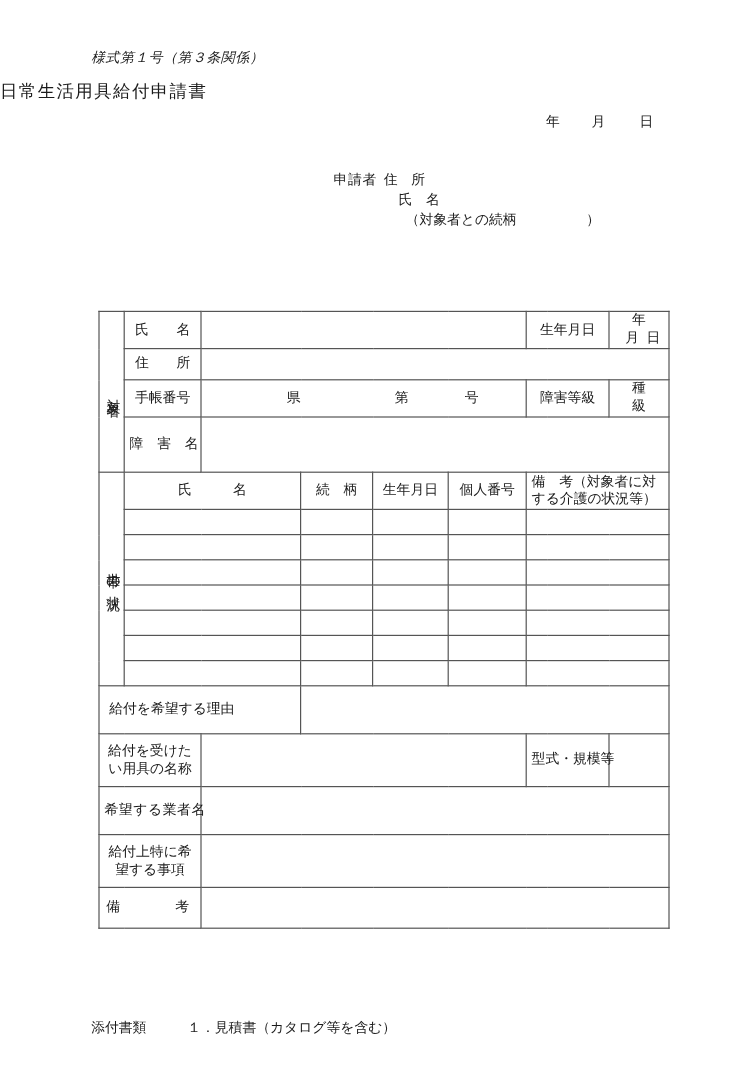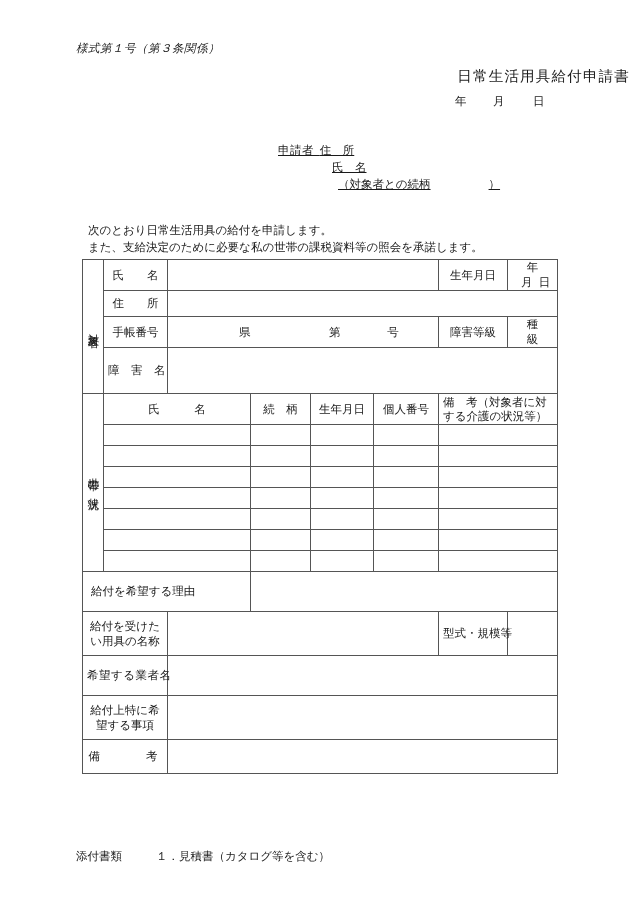--- a/index.html
+++ b/index.html
@@ -30,21 +30,21 @@
     font-size: 11.5px;
     letter-spacing: 0.5px;
     white-space: nowrap;
     font-style: italic;
   }
   .doc-title {
     position: absolute;
     left: 0;
     top: 67px;
     width: 630px;
-    text-align: right;
+    text-align: left;
     font-size: 14.5px;
     letter-spacing: 1.2px;
   }
   .date-line {
     position: absolute;
     left: 455px;
     top: 94px;
     font-size: 11.5px;
     white-space: nowrap;
   }
@@ -63,21 +63,21 @@
   .addressee .sama { margin-left: 28px; }
 
   
   .applicant {
     position: absolute;
     left: 278px;
     top: 142px;
     font-size: 11.5px;
     line-height: 17px;
   }
-  .applicant .row { white-space: nowrap; text-decoration: underline; }
+  .applicant .row { white-space: nowrap; }
   .applicant .lbl-a { letter-spacing: 0.5px; }
   .applicant .indent { display: inline-block; width: 54px; }
   .applicant .rel {
     margin-left: 60px;
     white-space: nowrap;
   }
   .applicant .rel .gap { display: inline-block; width: 58px; }
 
   
   .intro {
@@ -159,24 +159,20 @@
       <span class="lbl-a">申請者</span>&nbsp;&nbsp;<span>住　所</span>
     </div>
     <div class="row">
       <span class="indent"></span><span>氏　名</span>
     </div>
     <div class="row">
       <span class="rel"><span>（対象者との続柄</span><span class="gap"></span><span>）</span></span>
     </div>
   </div>
 
-  <div class="intro">
-    <div>次のとおり日常生活用具の給付を申請します。</div>
-    <div>また、支給決定のために必要な私の世帯の課税資料等の照会を承諾します。</div>
-  </div>
 
   <table class="tbl">
     <colgroup>
       <col style="width:21px">
       <col style="width:64px">
       <col style="width:83px">
       <col style="width:60px">
       <col style="width:63px">
       <col style="width:65px">
       <col style="width:17px">

